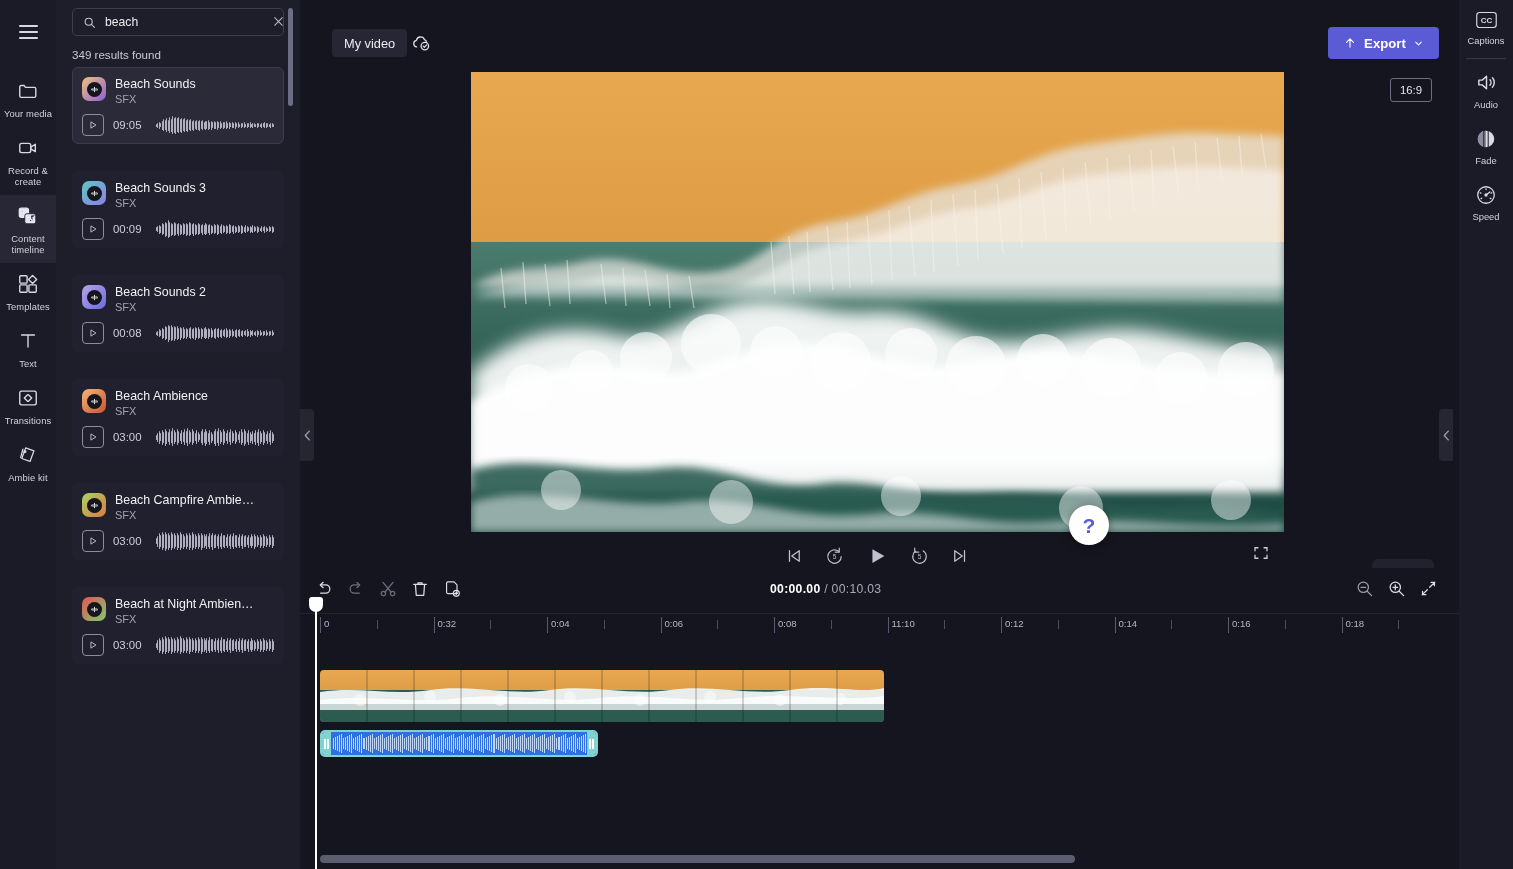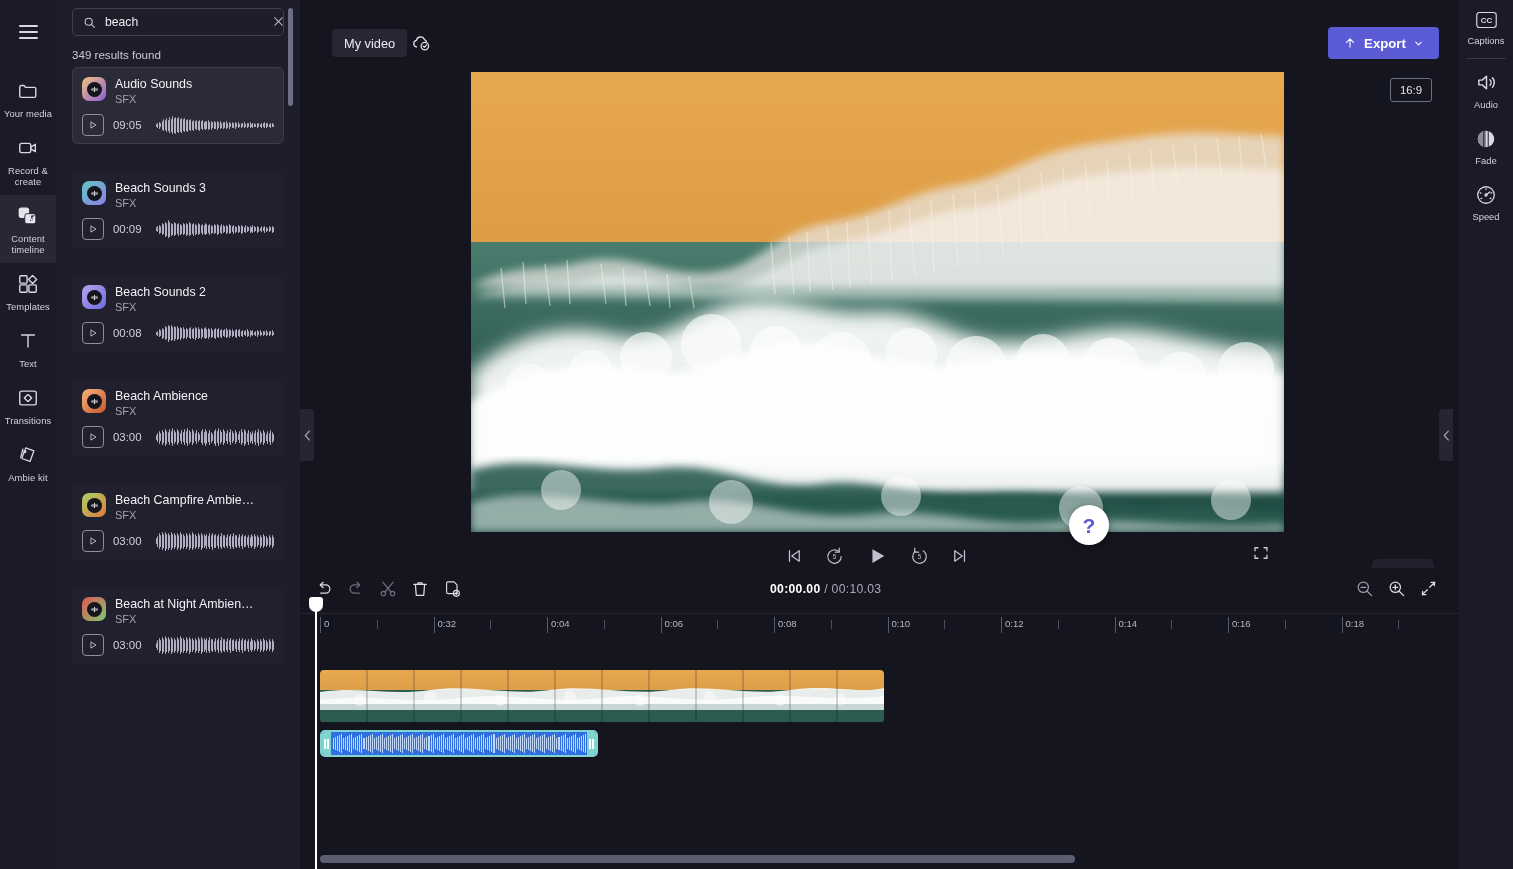--- a/index.html
+++ b/index.html
@@ -341,21 +341,21 @@
         <div class="sfx-card first">
           <div class="sfx-top">
             <span class="thumb" style="background: linear-gradient(135deg, rgb(240, 194, 123), rgb(142, 95, 214));">
               <span class="inner">
                 <svg width="9" height="9" viewBox="0 0 24 24" fill="none" stroke="#fff" stroke-width="2.2" stroke-linecap="round">
                   <path d="M12 6v12M8 9v6M16 9v6M4.5 11v2M19.5 11v2"></path>
                 </svg>
               </span>
             </span>
             <div class="sfx-meta">
-              <div class="sfx-name">Audio Sounds</div>
+              <div class="sfx-name">Beach Sounds</div>
               <div class="sfx-type">SFX</div>
             </div>
           </div>
           <div class="sfx-bottom">
             <span class="play-btn">
               <svg width="10" height="10" viewBox="0 0 24 24" fill="none" stroke="#e4e4ee" stroke-width="1.8" stroke-linejoin="round">
                 <path d="M7 4.5l12 7.5-12 7.5z"></path>
               </svg>
             </span>
             <span class="dur">09:05</span>
@@ -1270,21 +1270,21 @@
         <span class="tick major" style="left: 247px;"></span>
         <span class="tick-lbl" style="left: 251px;">0:04</span>
         <span class="tick" style="left: 303.75px;"></span>
         <span class="tick major" style="left: 360.5px;"></span>
         <span class="tick-lbl" style="left: 364.5px;">0:06</span>
         <span class="tick" style="left: 417.25px;"></span>
         <span class="tick major" style="left: 474px;"></span>
         <span class="tick-lbl" style="left: 478px;">0:08</span>
         <span class="tick" style="left: 530.75px;"></span>
         <span class="tick major" style="left: 587.5px;"></span>
-        <span class="tick-lbl" style="left: 591.5px;">0:10</span>
+        <span class="tick-lbl" style="left: 591.5px;">11:10</span>
         <span class="tick" style="left: 644.25px;"></span>
         <span class="tick major" style="left: 701px;"></span>
         <span class="tick-lbl" style="left: 705px;">0:12</span>
         <span class="tick" style="left: 757.75px;"></span>
         <span class="tick major" style="left: 814.5px;"></span>
         <span class="tick-lbl" style="left: 818.5px;">0:14</span>
         <span class="tick" style="left: 871.25px;"></span>
         <span class="tick major" style="left: 928px;"></span>
         <span class="tick-lbl" style="left: 932px;">0:16</span>
         <span class="tick" style="left: 984.75px;"></span>

